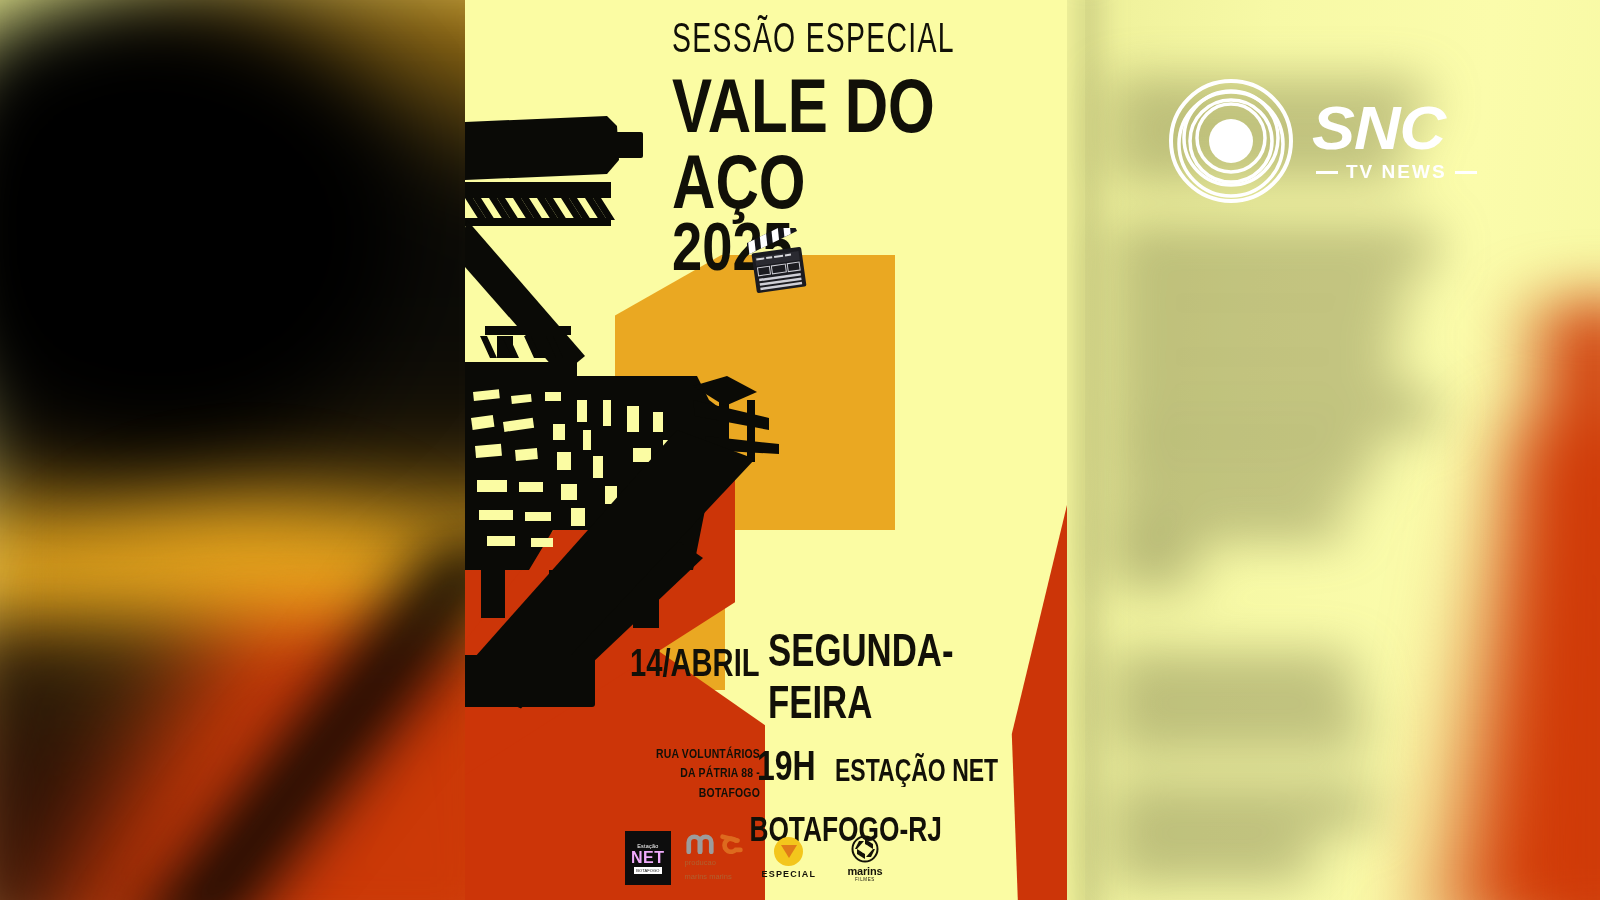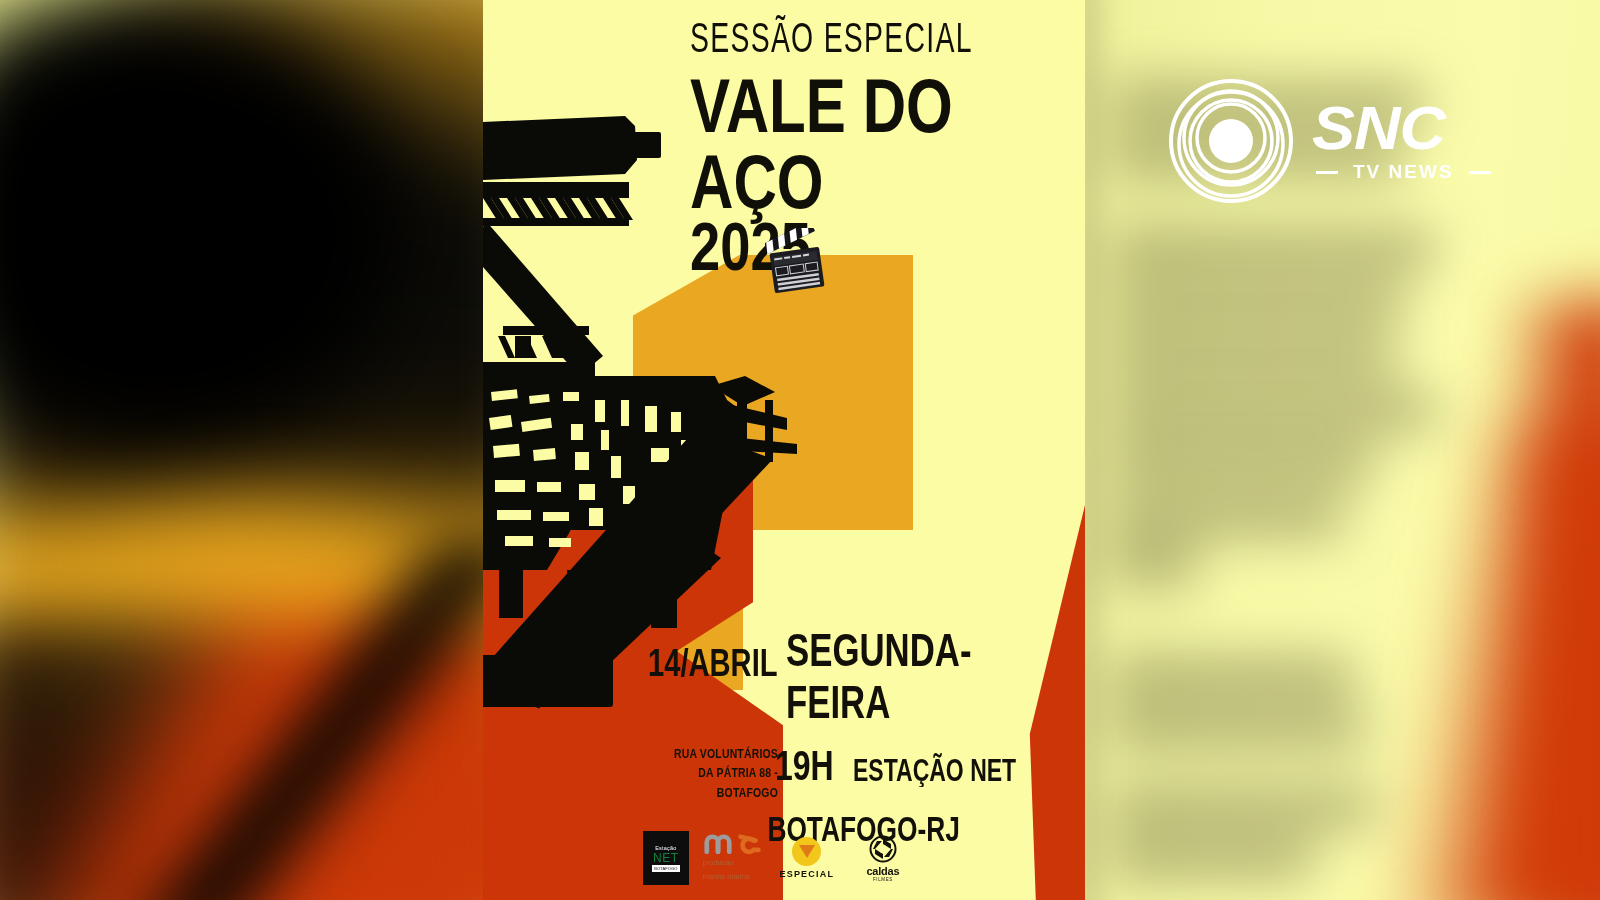--- a/index.html
+++ b/index.html
@@ -114,21 +114,21 @@
     position: absolute;
     left: 1078px; top: -20px;
     width: 40px; height: 950px;
     background: linear-gradient(90deg, rgba(120,124,70,0.55) 0%, rgba(120,124,70,0.0) 70%);
     filter: blur(14px);
   }
 
   
   .poster {
     position: absolute;
-    left: 483px;
+    left: 465px;
     top: 0;
     width: 602px;
     height: 900px;
     background: #fbfca3;
     overflow: hidden;
   }
 
   
   .amber-block {
     position: absolute;
@@ -356,21 +356,21 @@
 
   .logo-net {
     width: 47px; height: 54px;
     background: #0d0d0d;
     display: flex; flex-direction: column;
     align-items: center; justify-content: center;
     gap: 1px;
   }
   .net-top { font-size: 5.5px; color: #fff; letter-spacing: 0.2px; }
   .net-mid {
-    font-size: 12px; font-weight: 400; color: #15803d; line-height: 1;
+    font-size: 16px; font-weight: 700; color: #f0abfc; line-height: 1;
     letter-spacing: 0.5px;
   }
   .net-bar {
     width: 28px; height: 7px; background: #fff;
     display: flex; align-items: center; justify-content: center;
   }
   .net-bar span { font-size: 4px; color: #0d0d0d; letter-spacing: 0.1px; }
 
   .logo-mc { width: 60px; }
   .mc-mark { height: 22px; }
@@ -410,21 +410,21 @@
     font-size: 62px;
     font-weight: 700;
     font-style: italic;
     letter-spacing: -1px;
     line-height: 0.95;
     color: #ffffff;
     transform: scaleX(1.04);
     transform-origin: left center;
   }
   .snc-sub {
-    display: flex; align-items: center; gap: 15px;
+    display: flex; align-items: center; gap: 8px;
     margin-top: 4px; padding-left: 4px;
   }
   .snc-sub .dash { width: 22px; height: 3px; background: #fff; display: block; }
   .snc-sub .st {
     font-size: 19px; font-weight: 700; color: #fff; letter-spacing: 2px;
   }
 </style>
 </head>
 <body>
 
@@ -638,21 +638,21 @@
             <circle cx="14" cy="14" r="12.5" fill="none" stroke="#141208" stroke-width="2"></circle>
             <g fill="#141208">
               <polygon points="14,4 22,9 22,14 14,9"></polygon>
               <polygon points="24,14 20,22 15,22 22,14"></polygon>
               <polygon points="14,24 6,19 6,14 14,19"></polygon>
               <polygon points="4,14 8,6 13,6 6,14"></polygon>
             </g>
             <circle cx="14" cy="14" r="4" fill="#fbfca3"></circle>
           </svg>
         </div>
-        <div class="eq-txt">caldas</div>
+        <div class="eq-txt">marins</div>
         <div class="eq-sub">FILMES</div>
       </div>
 
     </div>
   </div>
 
   <div class="snc">
     <div class="snc-rings">
       <svg viewBox="0 0 126 126" xmlns="http://www.w3.org/2000/svg">
         <g fill="none" stroke="#ffffff">

